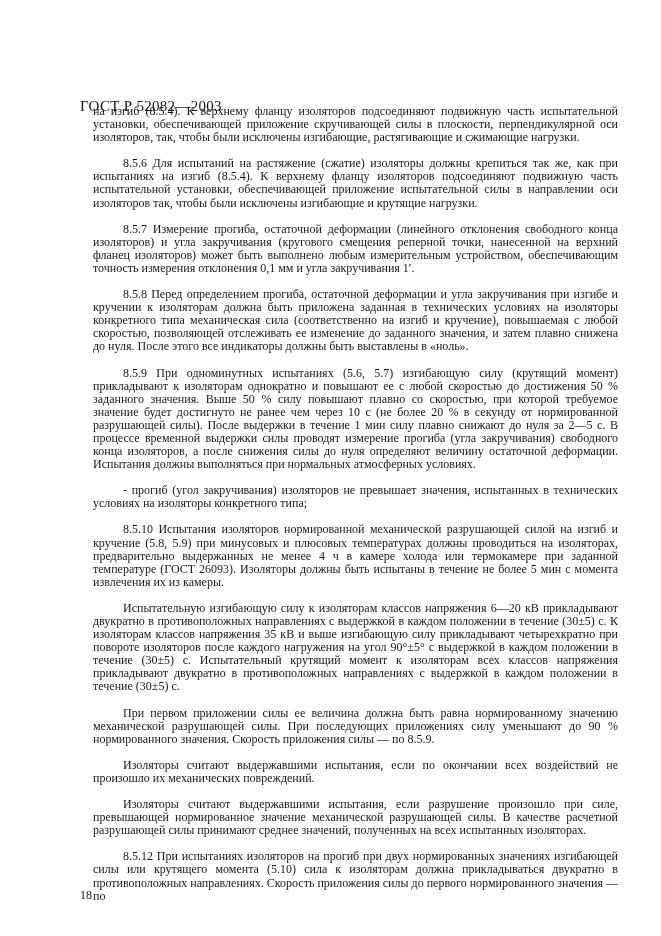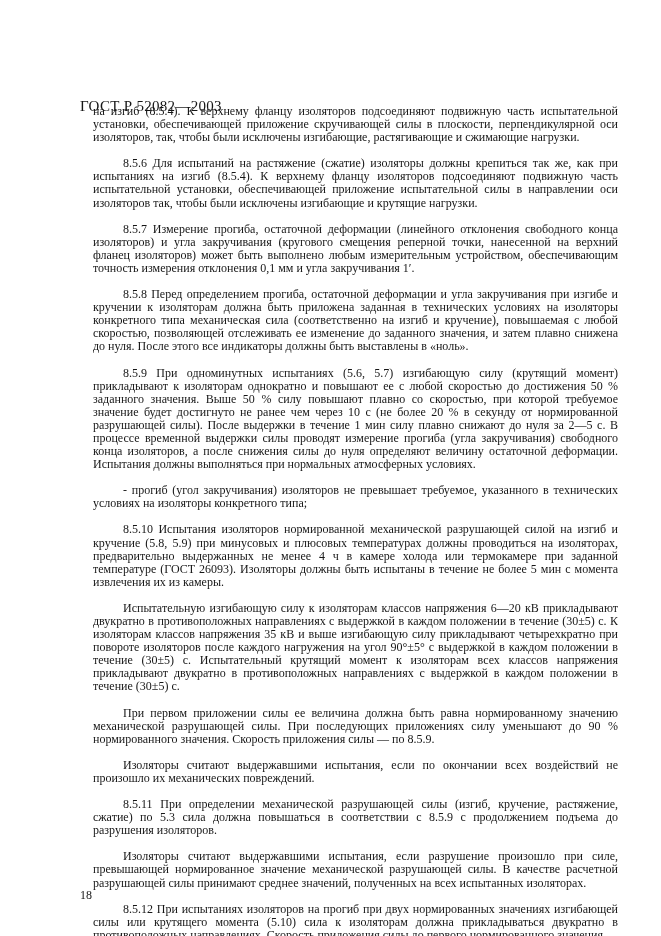--- a/index.html
+++ b/index.html
@@ -55,24 +55,23 @@
 
 <div class="page">
   <div class="doc-header">ГОСТ Р 52082—2003</div>
 
   <div class="doc-body">
     <p class="no-indent">на изгиб (8.5.4). К верхнему фланцу изоляторов подсоединяют подвижную часть испытательной установки, обеспечивающей приложение скручивающей силы в плоскости, перпендикулярной оси изоляторов, так, чтобы были исключены изгибающие, растягивающие и сжимающие нагрузки.</p>
     <p>8.5.6 Для испытаний на растяжение (сжатие) изоляторы должны крепиться так же, как при испытаниях на изгиб (8.5.4). К верхнему фланцу изоляторов подсоединяют подвижную часть испытательной установки, обеспечивающей приложение испытательной силы в направлении оси изоляторов так, чтобы были исключены изгибающие и крутящие нагрузки.</p>
     <p>8.5.7 Измерение прогиба, остаточной деформации (линейного отклонения свободного конца изоляторов) и угла закручивания (кругового смещения реперной точки, нанесенной на верхний фланец изоляторов) может быть выполнено любым измерительным устройством, обеспечивающим точность измерения отклонения 0,1 мм и угла закручивания 1′.</p>
     <p>8.5.8 Перед определением прогиба, остаточной деформации и угла закручивания при изгибе и кручении к изоляторам должна быть приложена заданная в технических условиях на изоляторы конкретного типа механическая сила (соответственно на изгиб и кручение), повышаемая с любой скоростью, позволяющей отслеживать ее изменение до заданного значения, и затем плавно снижена до нуля. После этого все индикаторы должны быть выставлены в «ноль».</p>
     <p>8.5.9 При одноминутных испытаниях (5.6, 5.7) изгибающую силу (крутящий момент) прикладывают к изоляторам однократно и повышают ее с любой скоростью до достижения 50 % заданного значения. Выше 50 % силу повышают плавно со скоростью, при которой требуемое значение будет достигнуто не ранее чем через 10 с (не более 20 % в секунду от нормированной разрушающей силы). После выдержки в течение 1 мин силу плавно снижают до нуля за 2—5 с. В процессе временной выдержки силы проводят измерение прогиба (угла закручивания) свободного конца изоляторов, а после снижения силы до нуля определяют величину остаточной деформации. Испытания должны выполняться при нормальных атмосферных условиях.</p>
-    <p>- прогиб (угол закручивания) изоляторов не превышает требуемое, указанного в технических условиях на изоляторы конкретного типа;</p>
+    <p>- прогиб (угол закручивания) изоляторов не превышает значения, испытанных в технических условиях на изоляторы конкретного типа;</p>
     <p>8.5.10 Испытания изоляторов нормированной механической разрушающей силой на изгиб и кручение (5.8, 5.9) при минусовых и плюсовых температурах должны проводиться на изоляторах, предварительно выдержанных не менее 4 ч в камере холода или термокамере при заданной температуре (ГОСТ 26093). Изоляторы должны быть испытаны в течение не более 5 мин с момента извлечения их из камеры.</p>
     <p>Испытательную изгибающую силу к изоляторам классов напряжения 6—20 кВ прикладывают двукратно в противоположных направлениях с выдержкой в каждом положении в течение (30±5) с. К изоляторам классов напряжения 35 кВ и выше изгибающую силу прикладывают четырехкратно при повороте изоляторов после каждого нагружения на угол 90°±5° с выдержкой в каждом положении в течение (30±5) с. Испытательный крутящий момент к изоляторам всех классов напряжения прикладывают двукратно в противоположных направлениях с выдержкой в каждом положении в течение (30±5) с.</p>
     <p>При первом приложении силы ее величина должна быть равна нормированному значению механической разрушающей силы. При последующих приложениях силу уменьшают до 90 % нормированного значения. Скорость приложения силы — по 8.5.9.</p>
     <p>Изоляторы считают выдержавшими испытания, если по окончании всех воздействий не произошло их механических повреждений.</p>
-    <p>8.5.11 При определении механической разрушающей силы (изгиб, кручение, растяжение, сжатие) по 5.3 сила должна повышаться в соответствии с 8.5.9 с продолжением подъема до разрушения изоляторов.</p>
     <p>Изоляторы считают выдержавшими испытания, если разрушение произошло при силе, превышающей нормированное значение механической разрушающей силы. В качестве расчетной разрушающей силы принимают среднее значений, полученных на всех испытанных изоляторах.</p>
     <p>8.5.12 При испытаниях изоляторов на прогиб при двух нормированных значениях изгибающей силы или крутящего момента (5.10) сила к изоляторам должна прикладываться двукратно в противоположных направлениях. Скорость приложения силы до первого нормированного значения — по</p>
   </div>
 
   <div class="page-number">18</div>
 </div>
 
 </body></html>

